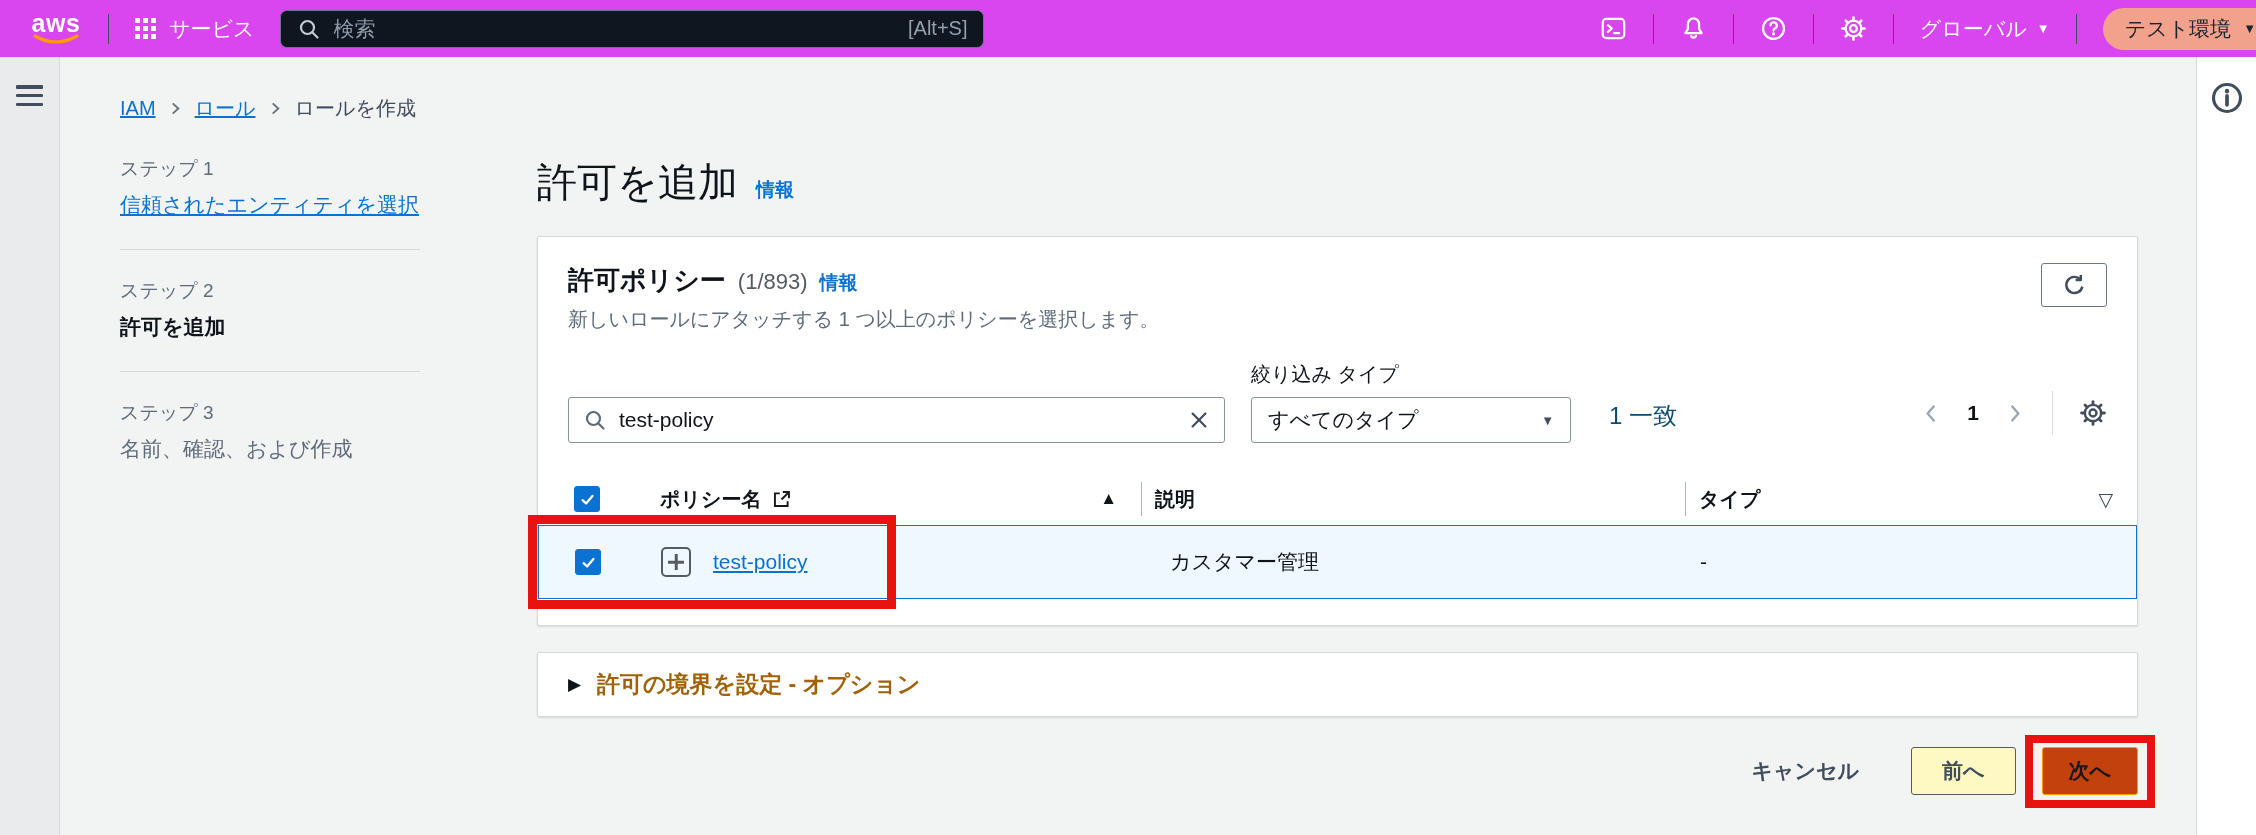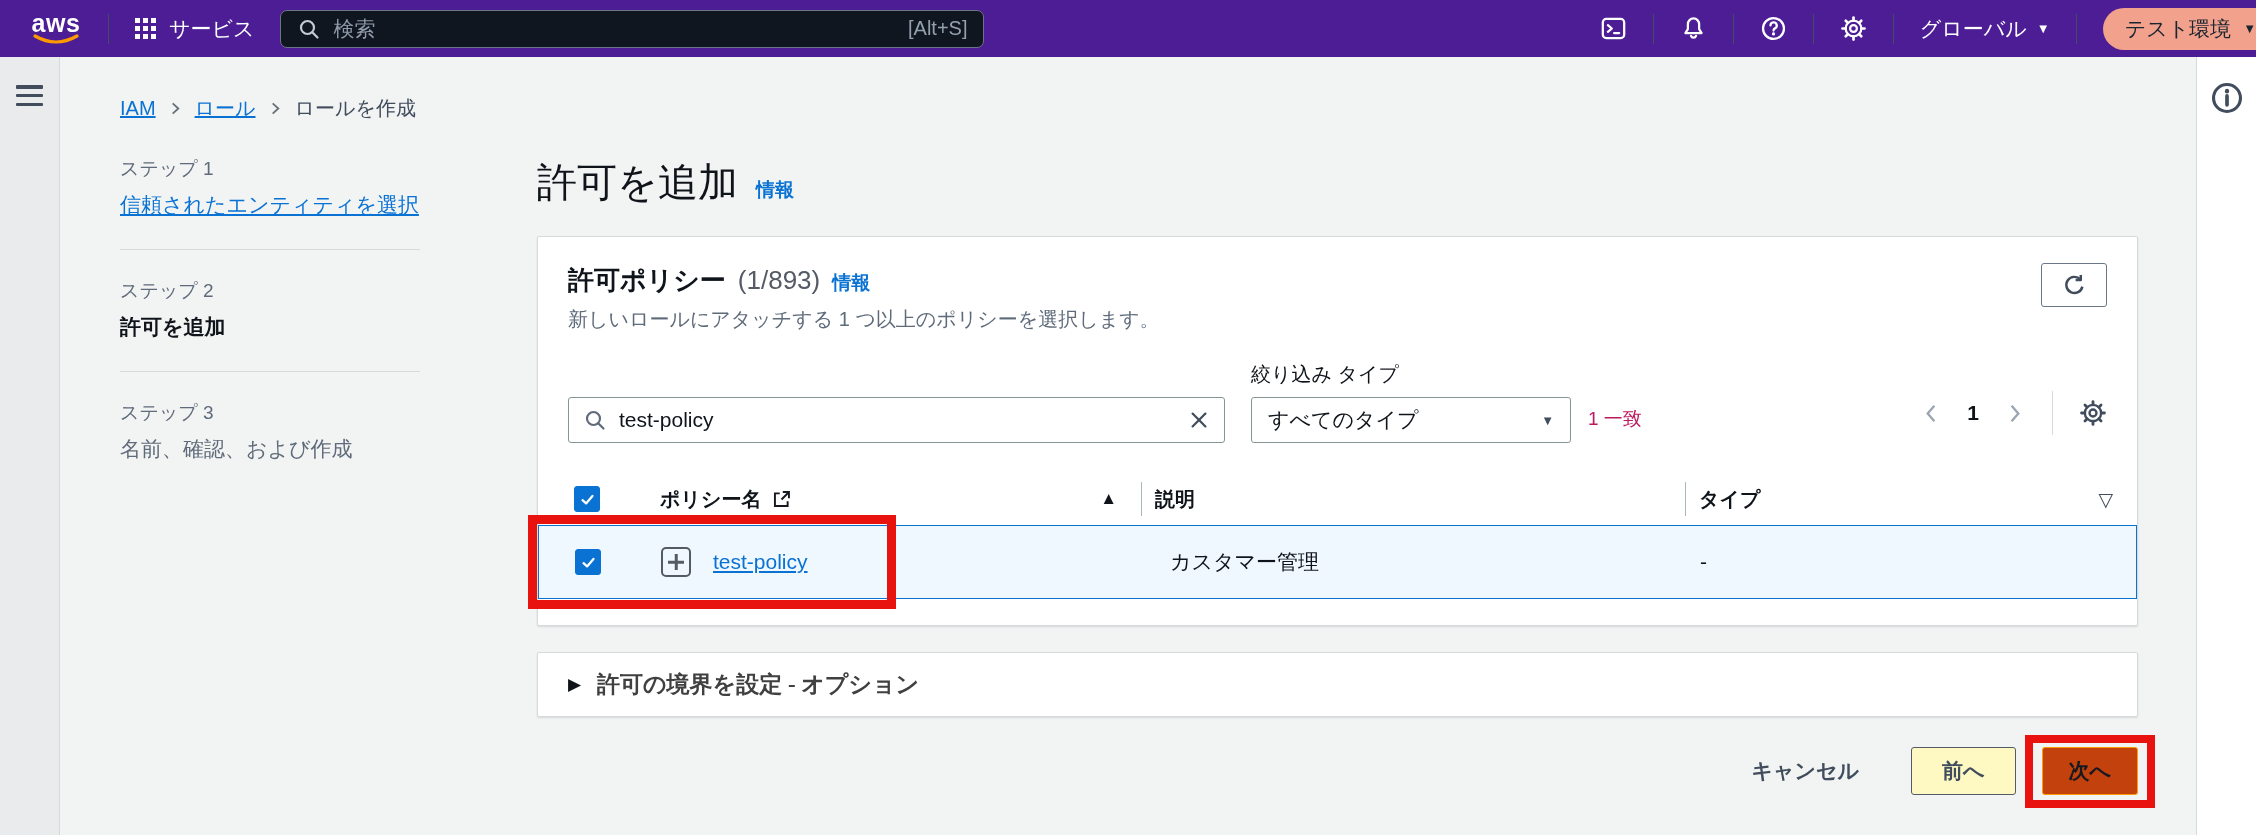--- a/index.html
+++ b/index.html
@@ -1,21 +1,21 @@
 <!DOCTYPE html>
 <html><head>
 <meta charset="utf-8">
 <style>
   * { margin:0; padding:0; box-sizing:border-box; }
   html,body { width:2256px; height:835px; }
   body { font-family:"Liberation Sans","DejaVu Sans",sans-serif; background:#fff; overflow:hidden; color:#0f141a; }
   .page { position:relative; width:2256px; height:835px; }
 
   
-  .topbar { height:57px; background:#4c1d95; display:flex; align-items:center; padding-left:30px; overflow:hidden; }
+  .topbar { height:57px; background:#d946ef; display:flex; align-items:center; padding-left:30px; overflow:hidden; }
   .aws-logo { display:flex; flex-direction:column; align-items:center; width:52px; cursor:pointer; }
   .aws-logo .aws-word { color:#fff; font-weight:700; font-size:25px; letter-spacing:0.5px; line-height:22px; }
   .tb-divider { width:1px; height:30px; background:#414e5e; margin:0 26px; }
   .tb-services { display:flex; align-items:center; gap:13px; background:none; border:none; color:#fff; font-size:21px; cursor:pointer; font-family:inherit; }
   .grid-icon { display:grid; grid-template-columns:repeat(3,5px); grid-template-rows:repeat(3,5px); gap:3px; }
   .grid-icon span { background:#fff; }
   .tb-search { position:relative; width:704px; height:38px; margin-left:26px; background:#10161f; border:1px solid #697586; border-radius:7px; display:flex; align-items:center; padding:0 16px; gap:12px; }
   .tb-search input { flex:1; background:transparent; border:none; outline:none; color:#d1d5db; font-size:21px; font-family:inherit; }
   .tb-search input::placeholder { color:#8d99a8; }
   .tb-shortcut { color:#95a0ae; font-size:20px; }
@@ -53,34 +53,34 @@
   .h1-row { display:flex; align-items:baseline; gap:18px; margin-top:2px; }
   h1 { font-size:40px; font-weight:400; color:#0f141a; line-height:48px; }
   .info-link { color:#0972d3; font-size:19px; font-weight:700; text-decoration:none; cursor:pointer; }
 
   
   .card { background:#fff; border:1px solid #d5dbdb; border-radius:2px; box-shadow:0 1px 2px rgba(0,28,36,.12); }
   .card-policies { margin-top:30px; padding:26px 30px 26px 30px; }
   .panel-head { display:flex; justify-content:space-between; align-items:flex-start; }
   .panel-title-row { display:flex; align-items:baseline; gap:12px; }
   .panel-title { font-size:26px; font-weight:700; color:#0f141a; }
-  .panel-count { font-size:26px; color:#545b64; }
+  .panel-count { font-size:22px; color:#545b64; }
   .panel-sub { color:#5f6b7a; font-size:20px; margin-top:8px; }
   .refresh-btn { width:66px; height:44px; background:#fff; border:1px solid #6b7687; border-radius:3px; cursor:pointer; display:flex; align-items:center; justify-content:center; }
 
   
   .filter-row { display:flex; align-items:flex-end; margin-top:28px; }
   .search-box { position:relative; width:657px; height:46px; border:1px solid #879596; border-radius:3px; display:flex; align-items:center; padding:0 14px; gap:12px; background:#fff; }
   .search-box input { flex:1; border:none; outline:none; font-size:21px; color:#0f141a; font-family:inherit; }
   .clear-btn { background:none; border:none; cursor:pointer; display:flex; }
   .filter-group { display:flex; flex-direction:column; gap:9px; margin-left:26px; }
   .filter-label { font-size:20px; color:#0f141a; }
   .select { width:320px; height:46px; border:1px solid #879596; border-radius:3px; background:#fff; display:flex; align-items:center; justify-content:space-between; padding:0 16px; font-size:21px; color:#0f141a; cursor:pointer; }
   .select .caret { color:#414d5c; }
-  .match-count { font-size:19px; color:#be185d; margin:0 0 11px 17px; }
+  .match-count { font-size:24px; color:#0c4a6e; margin:0 0 11px 38px; }
   .spacer { flex:1; }
   .pagination { display:flex; align-items:center; gap:24px; margin-bottom:8px; }
   .page-btn { background:none; border:none; cursor:default; display:flex; padding:0; }
   .page-num { font-size:21px; font-weight:700; color:#0f141a; }
   .pg-divider { width:1px; height:44px; background:#d5dbdb; margin:0 2px; }
   .settings-btn { background:none; border:none; cursor:pointer; display:flex; }
 
   
   .table { margin:30px -30px 0 -30px; }
   .trow { display:grid; grid-template-columns:108px 495px 544px 1fr; align-items:center; }
@@ -99,21 +99,21 @@
   .expand-btn::after { top:50%; left:5px; right:5px; height:2.5px; transform:translateY(-50%); }
   .name-cell { display:flex; align-items:center; gap:22px; padding-left:14px; }
   .policy-link { color:#0972d3; font-size:21px; text-decoration:underline; cursor:pointer; }
   .type-cell { font-size:21px; color:#0f141a; padding-left:28px; }
   .desc-cell { font-size:21px; color:#0f141a; padding-left:14px; }
 
   
   .card-boundary { margin-top:26px; padding:16px 30px; }
   .boundary-header { display:flex; align-items:center; gap:16px; cursor:pointer; background:none; border:none; font-family:inherit; }
   .boundary-caret { font-size:17px; color:#0f141a; }
-  .boundary-title { font-size:23px; font-weight:700; color:#404040;font-family:Liberation Serif, serif; }
+  .boundary-title { font-size:23px; font-weight:700; color:#a16207; }
 
   
   .footer-actions { display:flex; align-items:center; justify-content:flex-end; margin-top:30px; }
   .cancel-link { font-size:21px; font-weight:700; color:#414d5c; background:none; border:none; cursor:pointer; font-family:inherit; }
   .btn { font-size:21px; font-weight:700; border-radius:3px; cursor:pointer; font-family:inherit; height:48px; }
   .btn-normal { background:#fef9c3; border:1px solid #545b64; color:#414d5c; padding:0 30px; margin-left:52px; }
   .btn-wrap { position:relative; margin-left:26px; display:inline-block; }
   .btn-primary { background:#c2410c; border:1px solid #ff9900; color:#16191f; padding:0 26px; }
 
   

